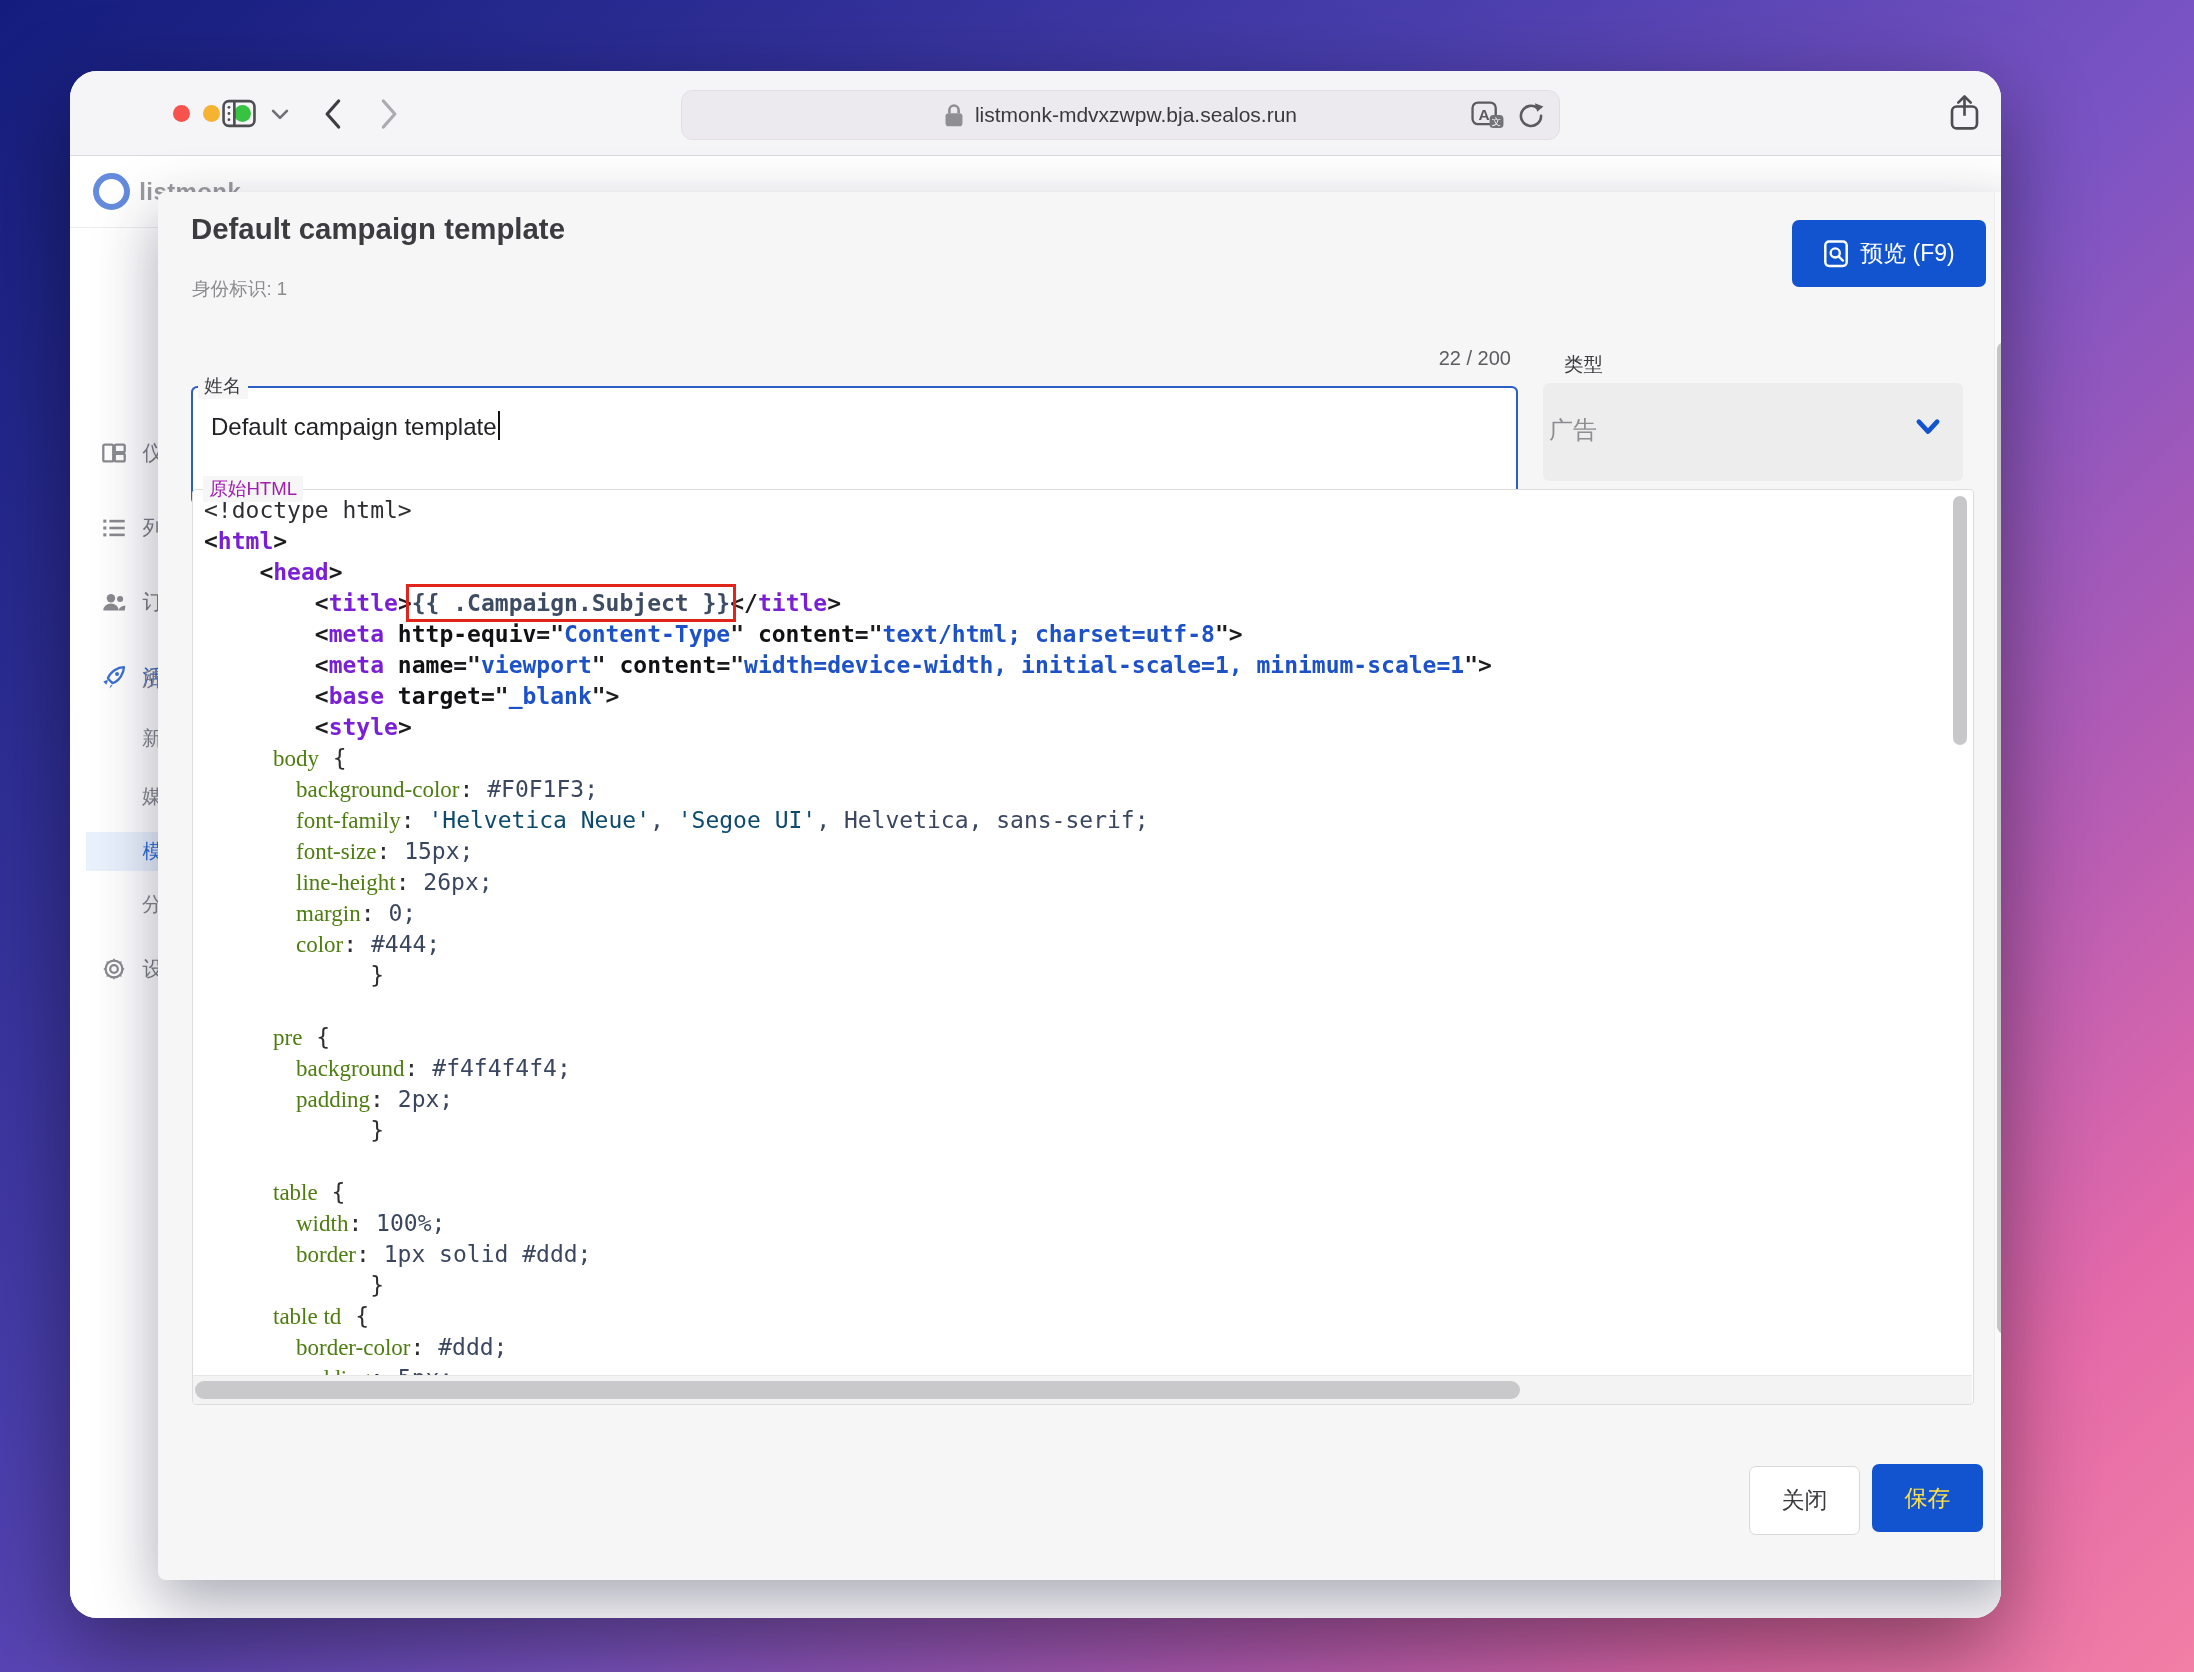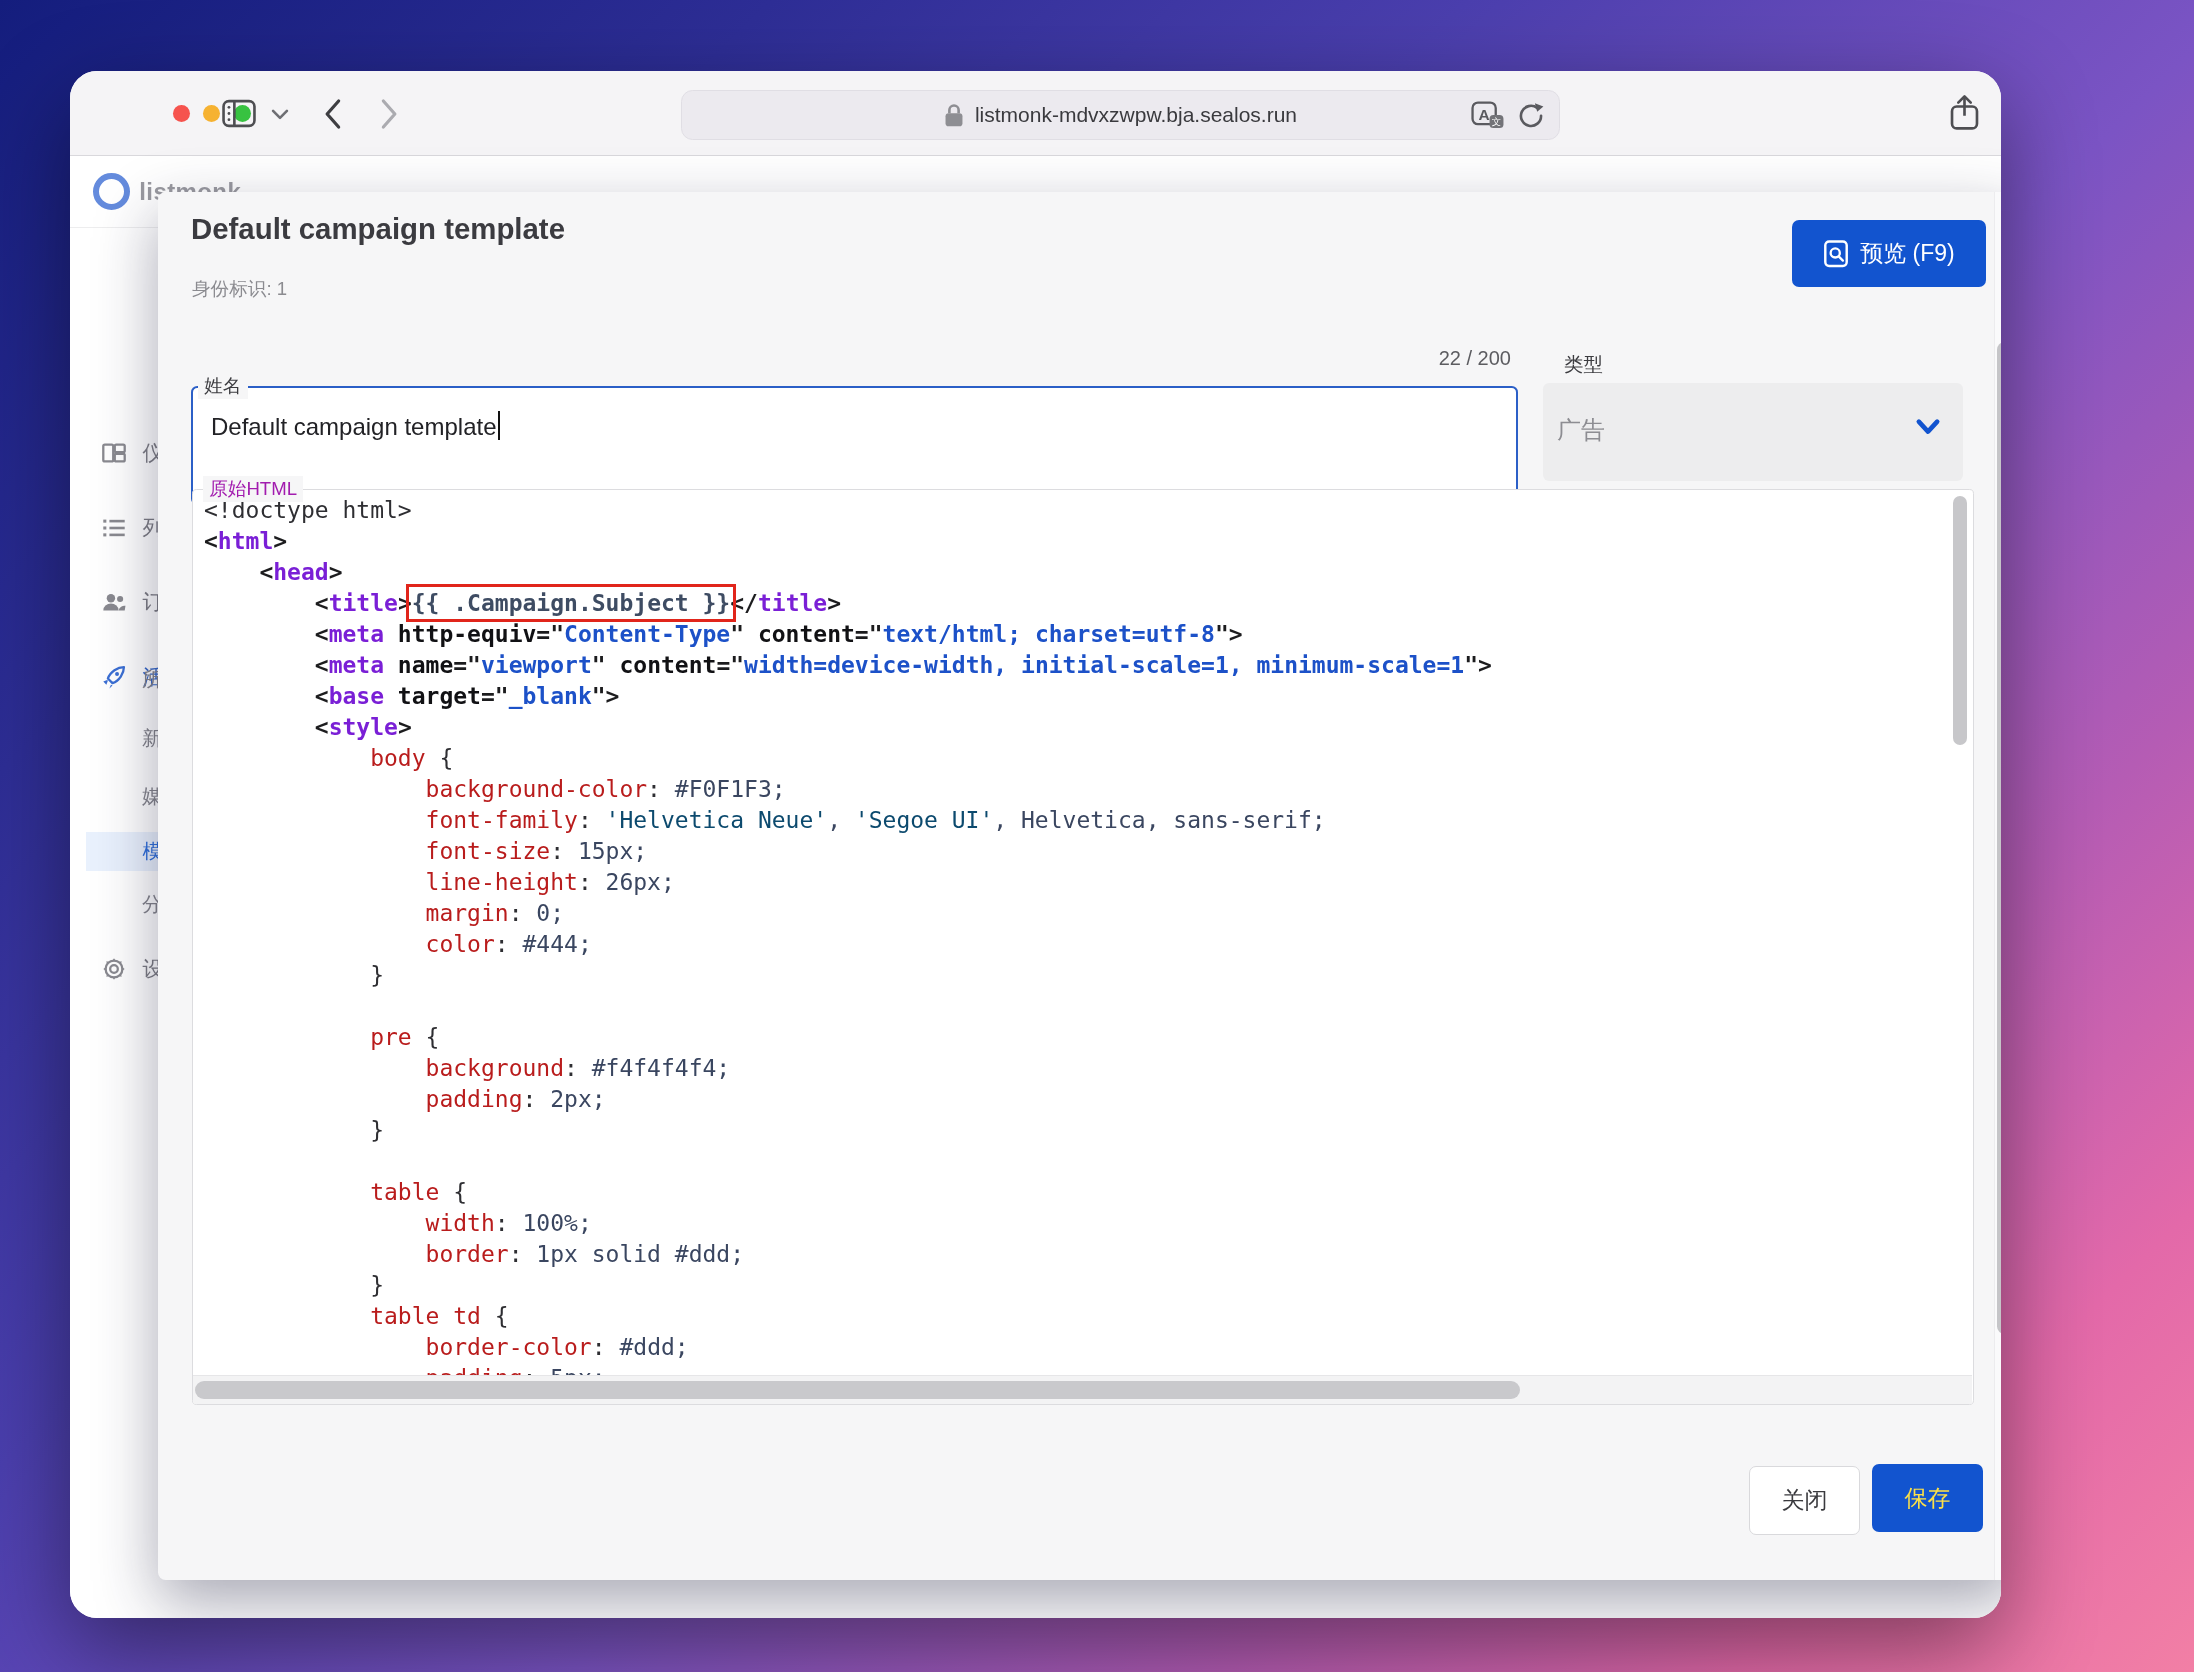--- a/index.html
+++ b/index.html
@@ -56,33 +56,33 @@
     left:1634px;top:28px;width:194px;height:67px;border-radius:7px;background:#1254cf;
     display:flex;align-items:center;justify-content:center;gap:11px;color:#fff;font-size:23px;
   }
   #name-box{left:33px;top:194px;width:1323px;height:115px;background:#fff;border:2.3px solid #2b5fc7;border-radius:6.2px;}
   #name-label{left:40px;top:181px;font-size:18.6px;color:#3c3c40;background:#f6f6f7;padding:0 6.2px;}
   #name-value{left:53px;top:219px;font-size:24px;color:#222226;}
   #caret{display:inline-block;width:2.3px;height:29.4px;background:#111;vertical-align:-5.4px;margin-left:1.5px;}
   #name-counter{left:1209px;top:155px;width:144px;text-align:right;font-size:20px;color:#5c5c60;}
   #type-label{left:1406px;top:159px;font-size:19.4px;color:#3c3c40;}
   #type-box{left:1385px;top:191px;width:420px;height:98px;background:#ededee;border-radius:6.2px;}
-  #type-value{left:14px;top:31px;font-size:24px;color:#8d8d92;}
+  #type-value{left:6px;top:31px;font-size:24px;color:#8d8d92;}
   #type-chevron{right:22px;top:34px;}
   
   #editor{left:34px;top:297px;width:1780px;height:914px;background:#fff;border:0.8px solid #dcdcdf;border-radius:4.6px;overflow:hidden;}
   #editor-label{left:45px;top:284px;font-size:18.6px;color:#a21caf;background:#f6f6f7;padding:0 6.2px;z-index:3;}
   #code{left:11px;top:4.6px;font-family:"DejaVu Sans Mono","Liberation Mono",monospace;font-size:23px;line-height:31px;}
   .code-line{white-space:pre;height:31px;}
   .seg-pl{color:#2e2e32;}
   .seg-pb{color:#1c1c1e;font-weight:bold;}
   .seg-tag{color:#7a1fd6;font-weight:bold;}
   .seg-attr{color:#111114;font-weight:bold;}
   .seg-val{color:#1c51c8;font-weight:bold;}
-  .seg-prop{color:#b91c1c;}
+  .seg-prop{color:#4d7c0f;font-family:Liberation Serif, serif;}
   .seg-cv{color:#3a4660;}
   .seg-str{color:#0c4a6e;}
   .seg-var{color:#3e4c63;}
   .boxed{outline:3.9px solid #e1251b;outline-offset:3.1px;font-weight:bold;}
   #editor-vscroll{right:6.2px;top:6.2px;width:14px;height:249px;border-radius:7px;background:#c7c7ca;}
   #editor-hscroll{left:0;bottom:0;width:1779px;height:28px;background:#f3f3f4;border-top:0.8px solid #e6e6e8;}
   #editor-hthumb{left:2.3px;top:4.6px;width:1325px;height:18.6px;border-radius:9.3px;background:#c9c9cc;}
   
   #modal-scroll-track{right:0;top:0;width:21px;height:1388px;background:#fafafb;border-left:0.8px solid #ececee;border-radius:0 7.7px 7.7px 0;}
   #modal-scroll-thumb{left:2.3px;top:150px;width:15.5px;height:992px;border-radius:7.7px;background:#c5c5c8;}

